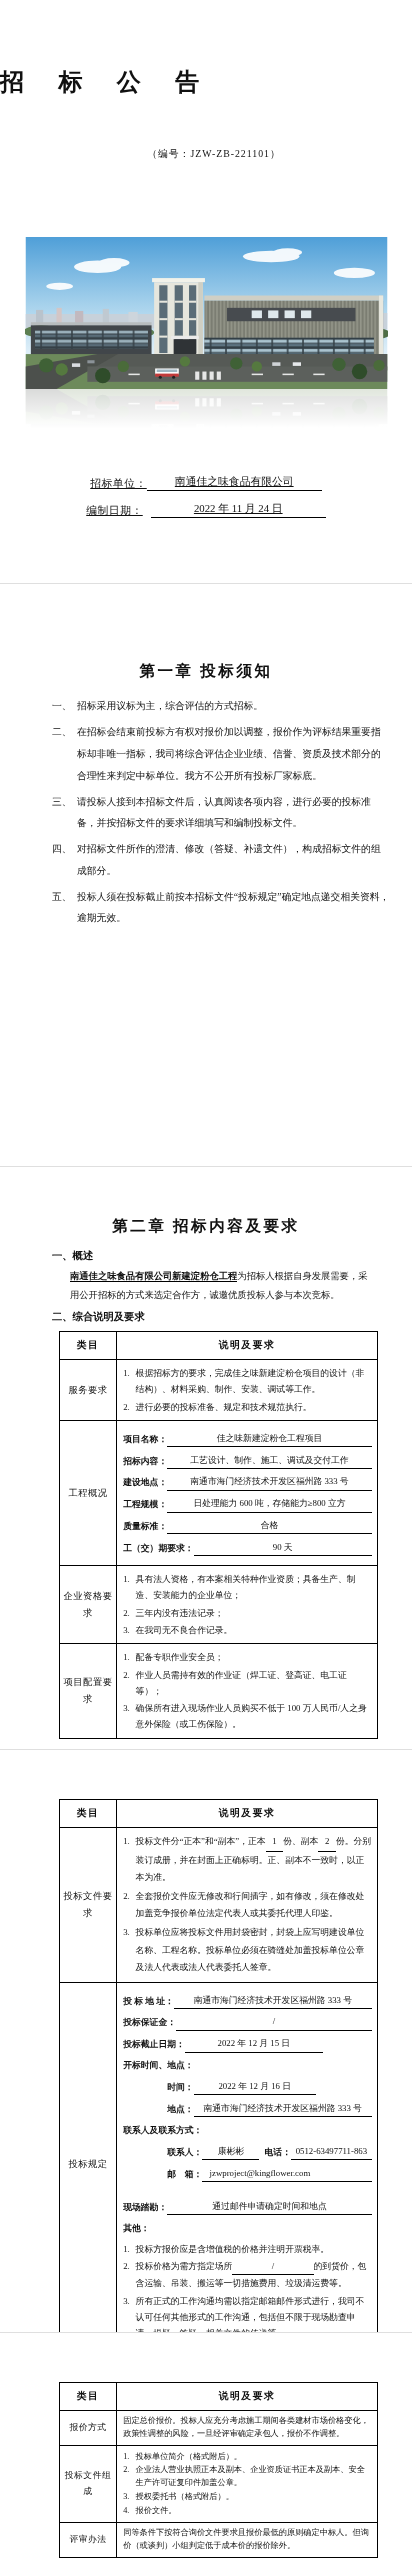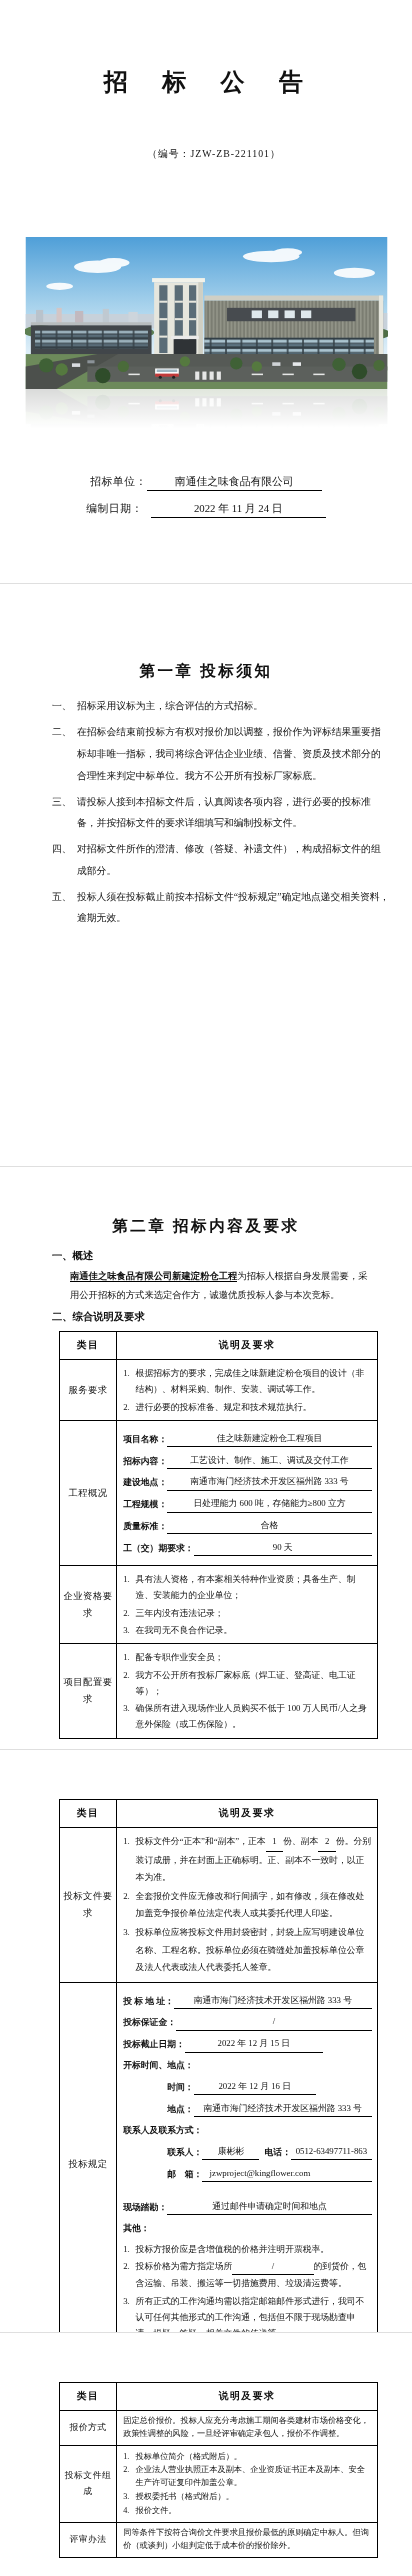--- a/index.html
+++ b/index.html
@@ -1,29 +1,29 @@
 <!DOCTYPE html>
 <html style="font-size:8.2px"><head>
 <meta charset="utf-8">
 <style>
   html,body{margin:0;padding:0;background:#ffffff;}
   body{width:412px;font-family:"Liberation Serif","DejaVu Serif",serif;color:#111;}
   .page{position:relative;width:412px;height:583px;background:#fff;overflow:hidden;box-sizing:border-box;}
   .page + .page{border-top:0.5px solid #dfdfdf;}
 
   
-  .cover-title{position:absolute;top:66px;left:0;width:100%;text-align:center;
+  .cover-title{position:absolute;top:66px;left:0;width:100%;text-align:left;
     font-size:24px;font-weight:bold;letter-spacing:5.2px;}
   .cover-no{position:absolute;top:148px;left:8px;width:100%;text-align:center;font-size:9.8px;letter-spacing:1px;}
   .photo{position:absolute;top:237px;left:25px;width:363px;height:152px;overflow:hidden;}
   .photo svg{display:block;}
   .refl{position:absolute;top:389px;left:25px;width:363px;height:46px;overflow:hidden;}
   .refl svg{display:block;transform:scaleY(-1);opacity:.45;}
   .refl-fade{position:absolute;inset:0;background:linear-gradient(to bottom,rgba(255,255,255,.55) 0%,#ffffff 85%);}
-  .cover-line{position:absolute;left:0;width:100%;display:flex;justify-content:center;align-items:flex-start;font-size:10.8px;}
+  .cover-line{position:absolute;left:0;width:100%;display:flex;justify-content:center;align-items:flex-end;font-size:10.8px;text-decoration:underline;}
   .cover-line .lab{font-weight:normal;letter-spacing:0.5px;}
   .cover-line .val{display:inline-block;width:175px;border-bottom:1px solid #000;text-align:center;padding-bottom:0.5px;}
   .cl1{top:475px;} .cl2{top:502px;gap:8px;}
 
   
   .chap-title{text-align:center;font-size:15.5px;font-weight:bold;letter-spacing:2.6px;}
   .sec-head{font-size:10.3px;font-weight:bold;margin:0 0 0 52px;}
   .body-col{padding:0 21.6px 0 52px;}
   .c1list{margin-top:13.4px;}
   .c1item{display:flex;font-size:9.8px;line-height:2.22;margin-top:4.1px;}
@@ -312,21 +312,21 @@
       </tr>
       <tr>
         <td class="lbl">项目配置要求</td>
         <td class="cnt">
           <div class="it">
                 <span class="n">1.</span>
                 <span class="t">配备专职作业安全员；</span>
               </div>
           <div class="it">
                 <span class="n">2.</span>
-                <span class="t">我方不公开所有投标厂家标底（焊工证、登高证、电工证等）；</span>
+                <span class="t">作业人员需持有效的作业证（焊工证、登高证、电工证等）；</span>
               </div>
           <div class="it">
                 <span class="n">3.</span>
                 <span class="t">确保所有进入现场作业人员购买不低于 100 万人民币/人之身意外保险（或工伤保险）。</span>
               </div>
         </td>
       </tr>
     </tbody>
       </table>
   </div>

